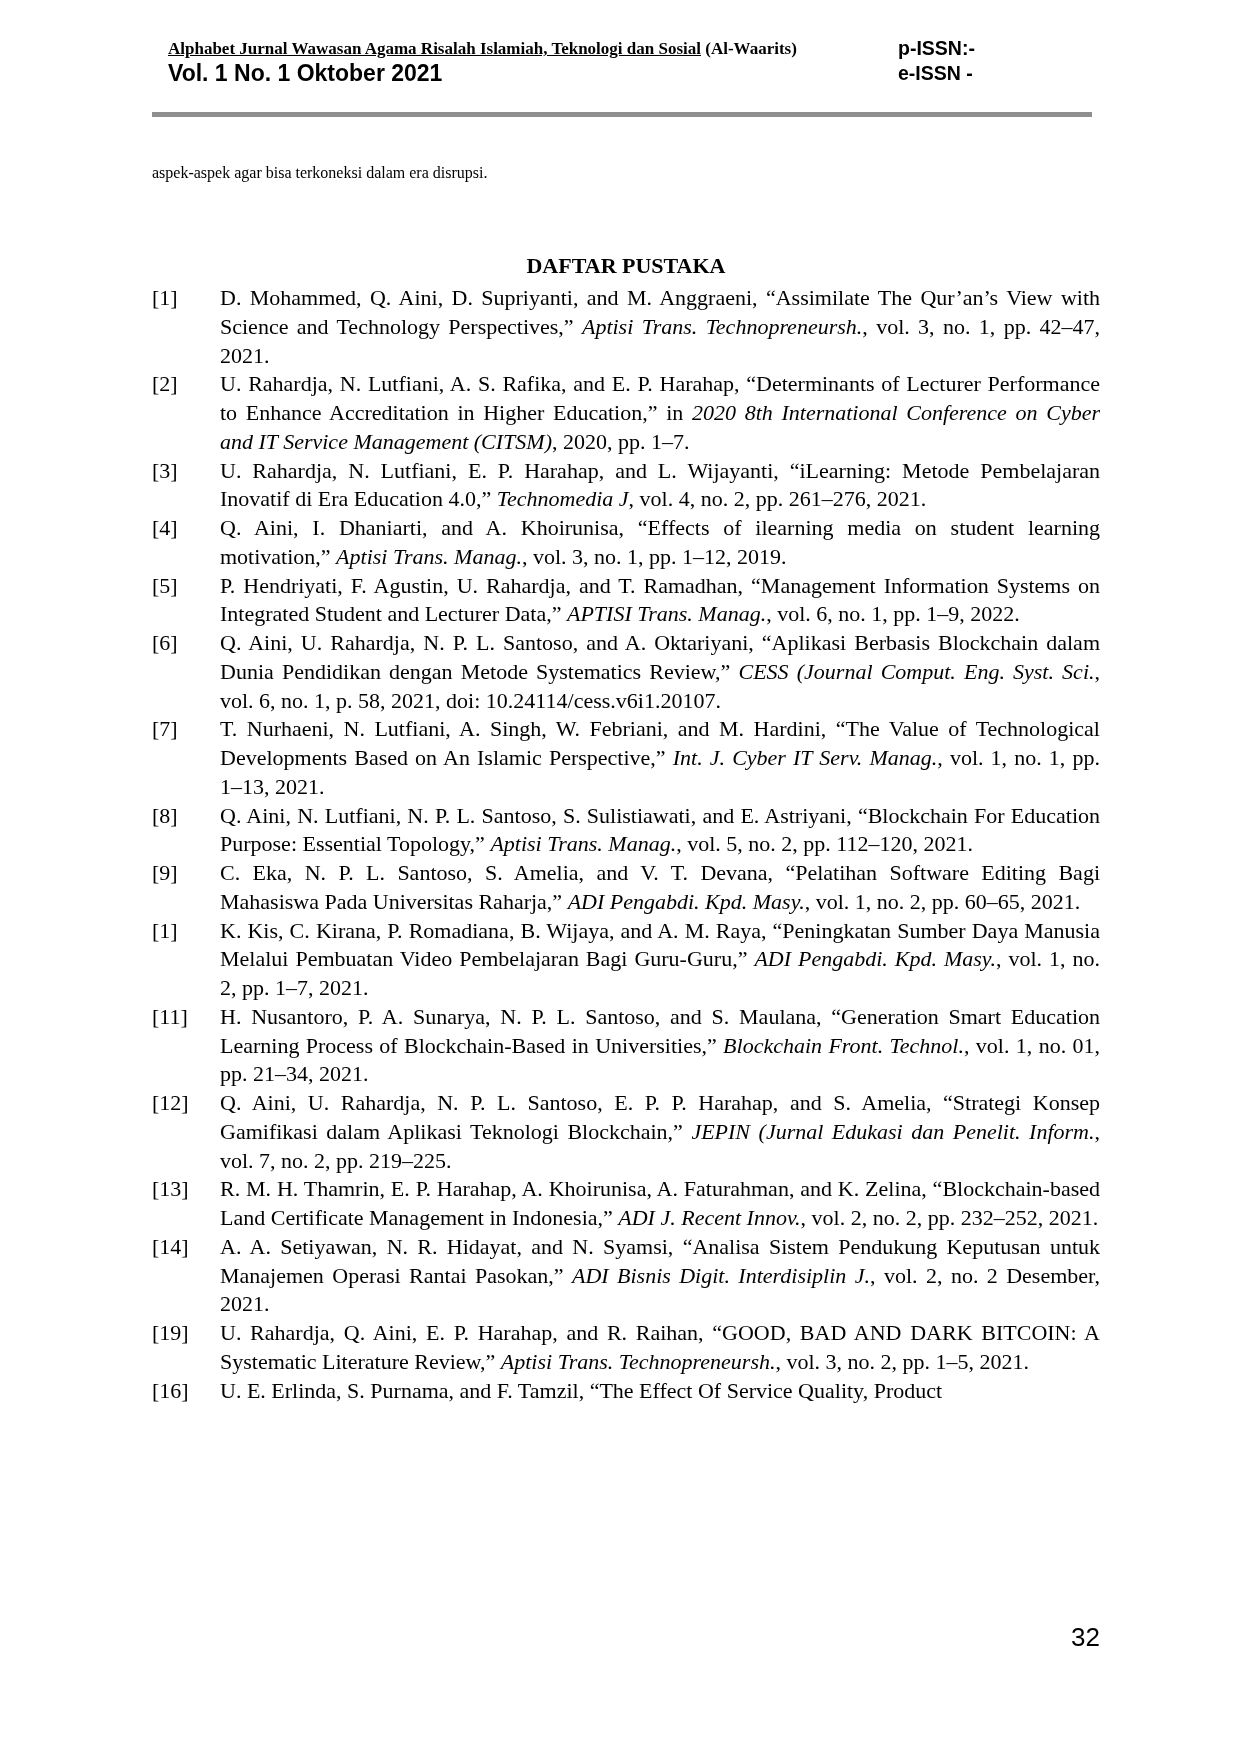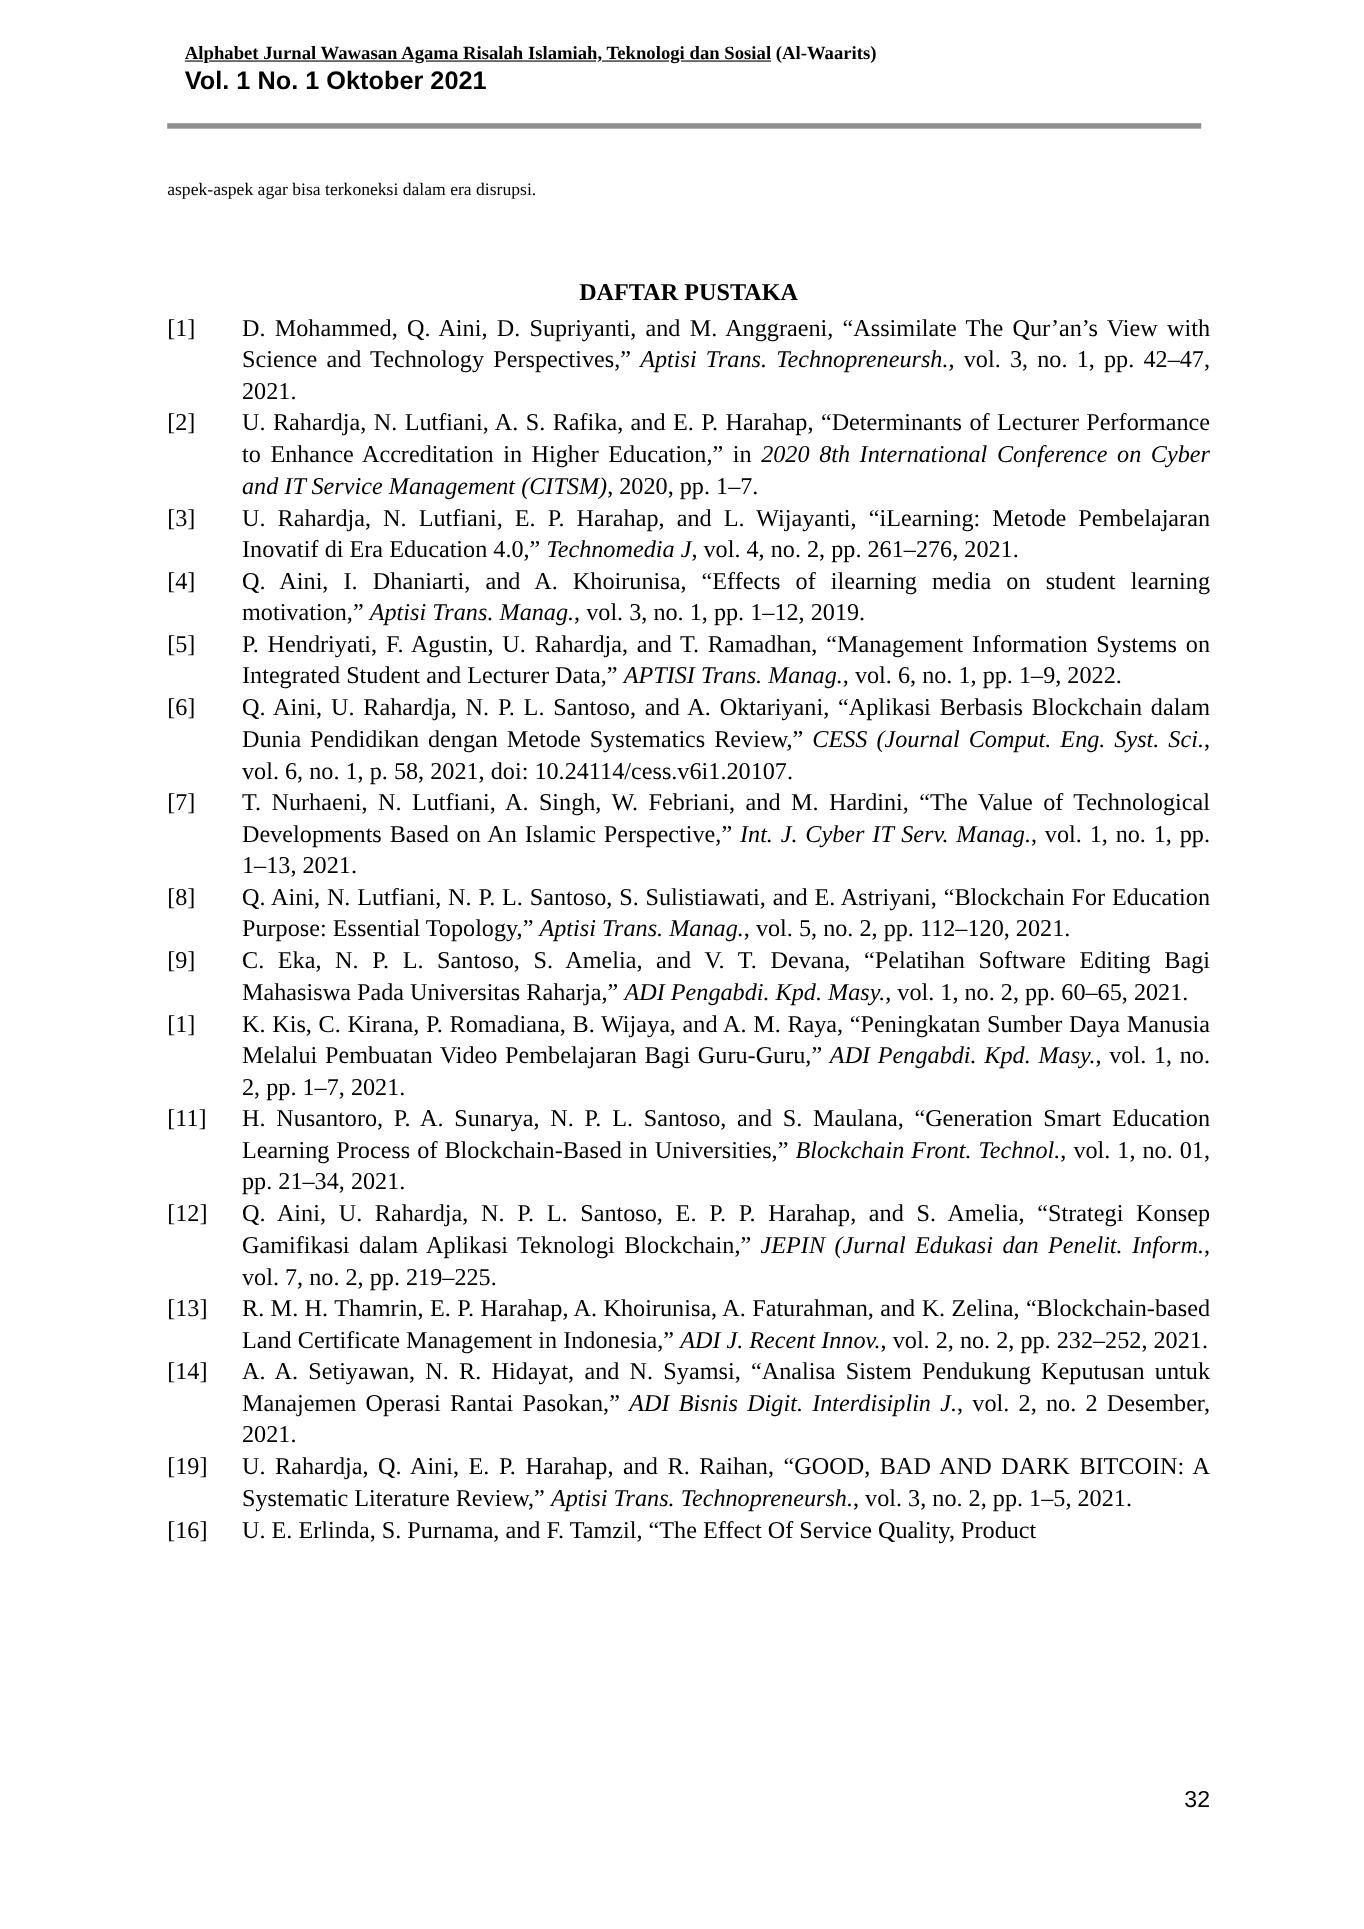--- a/index.html
+++ b/index.html
@@ -102,37 +102,41 @@
     font-style: italic;
   }
   
   .page-number {
     position: absolute;
     top: 1624px;
     left: 152px;
     width: 948px;
     text-align: right;
     font-family: "Liberation Sans", sans-serif;
-    font-size: 21px;
+    font-size: 26px;
     line-height: 26px;
   }
 </style>
 </head>
 <body>
 
 <div class="page">
 
   <div class="header-left">
     <div class="journal-title-line">
       <span class="journal-title">Alphabet Jurnal Wawasan Agama Risalah Islamiah, Teknologi dan Sosial</span>
       <span class="journal-abbrev">(Al-Waarits)</span>
     </div>
     <div class="volume-line">Vol. 1 No. 1 Oktober 2021</div>
   </div>
 
+  <div class="header-right">
+    <div>p-ISSN:-</div>
+    <div>e-ISSN -</div>
+  </div>
 
   <div class="header-rule"></div>
 
   <div class="main">
     <p class="closing-paragraph">aspek-aspek agar bisa terkoneksi dalam era disrupsi.</p>
     <h2 class="references-heading">DAFTAR PUSTAKA</h2>
     <ol class="references-list" id="references-list">
         <li class="reference-item">
           <div class="reference-label">[1]</div>
           <div class="reference-text"><span>D. Mohammed, Q. Aini, D. Supriyanti, and M. Anggraeni, “Assimilate The Qur’an’s View with Science and Technology Perspectives,” </span><i>Aptisi Trans. Technopreneursh.</i><span>, vol. 3, no. 1, pp. 42–47, 2021.</span></div>

